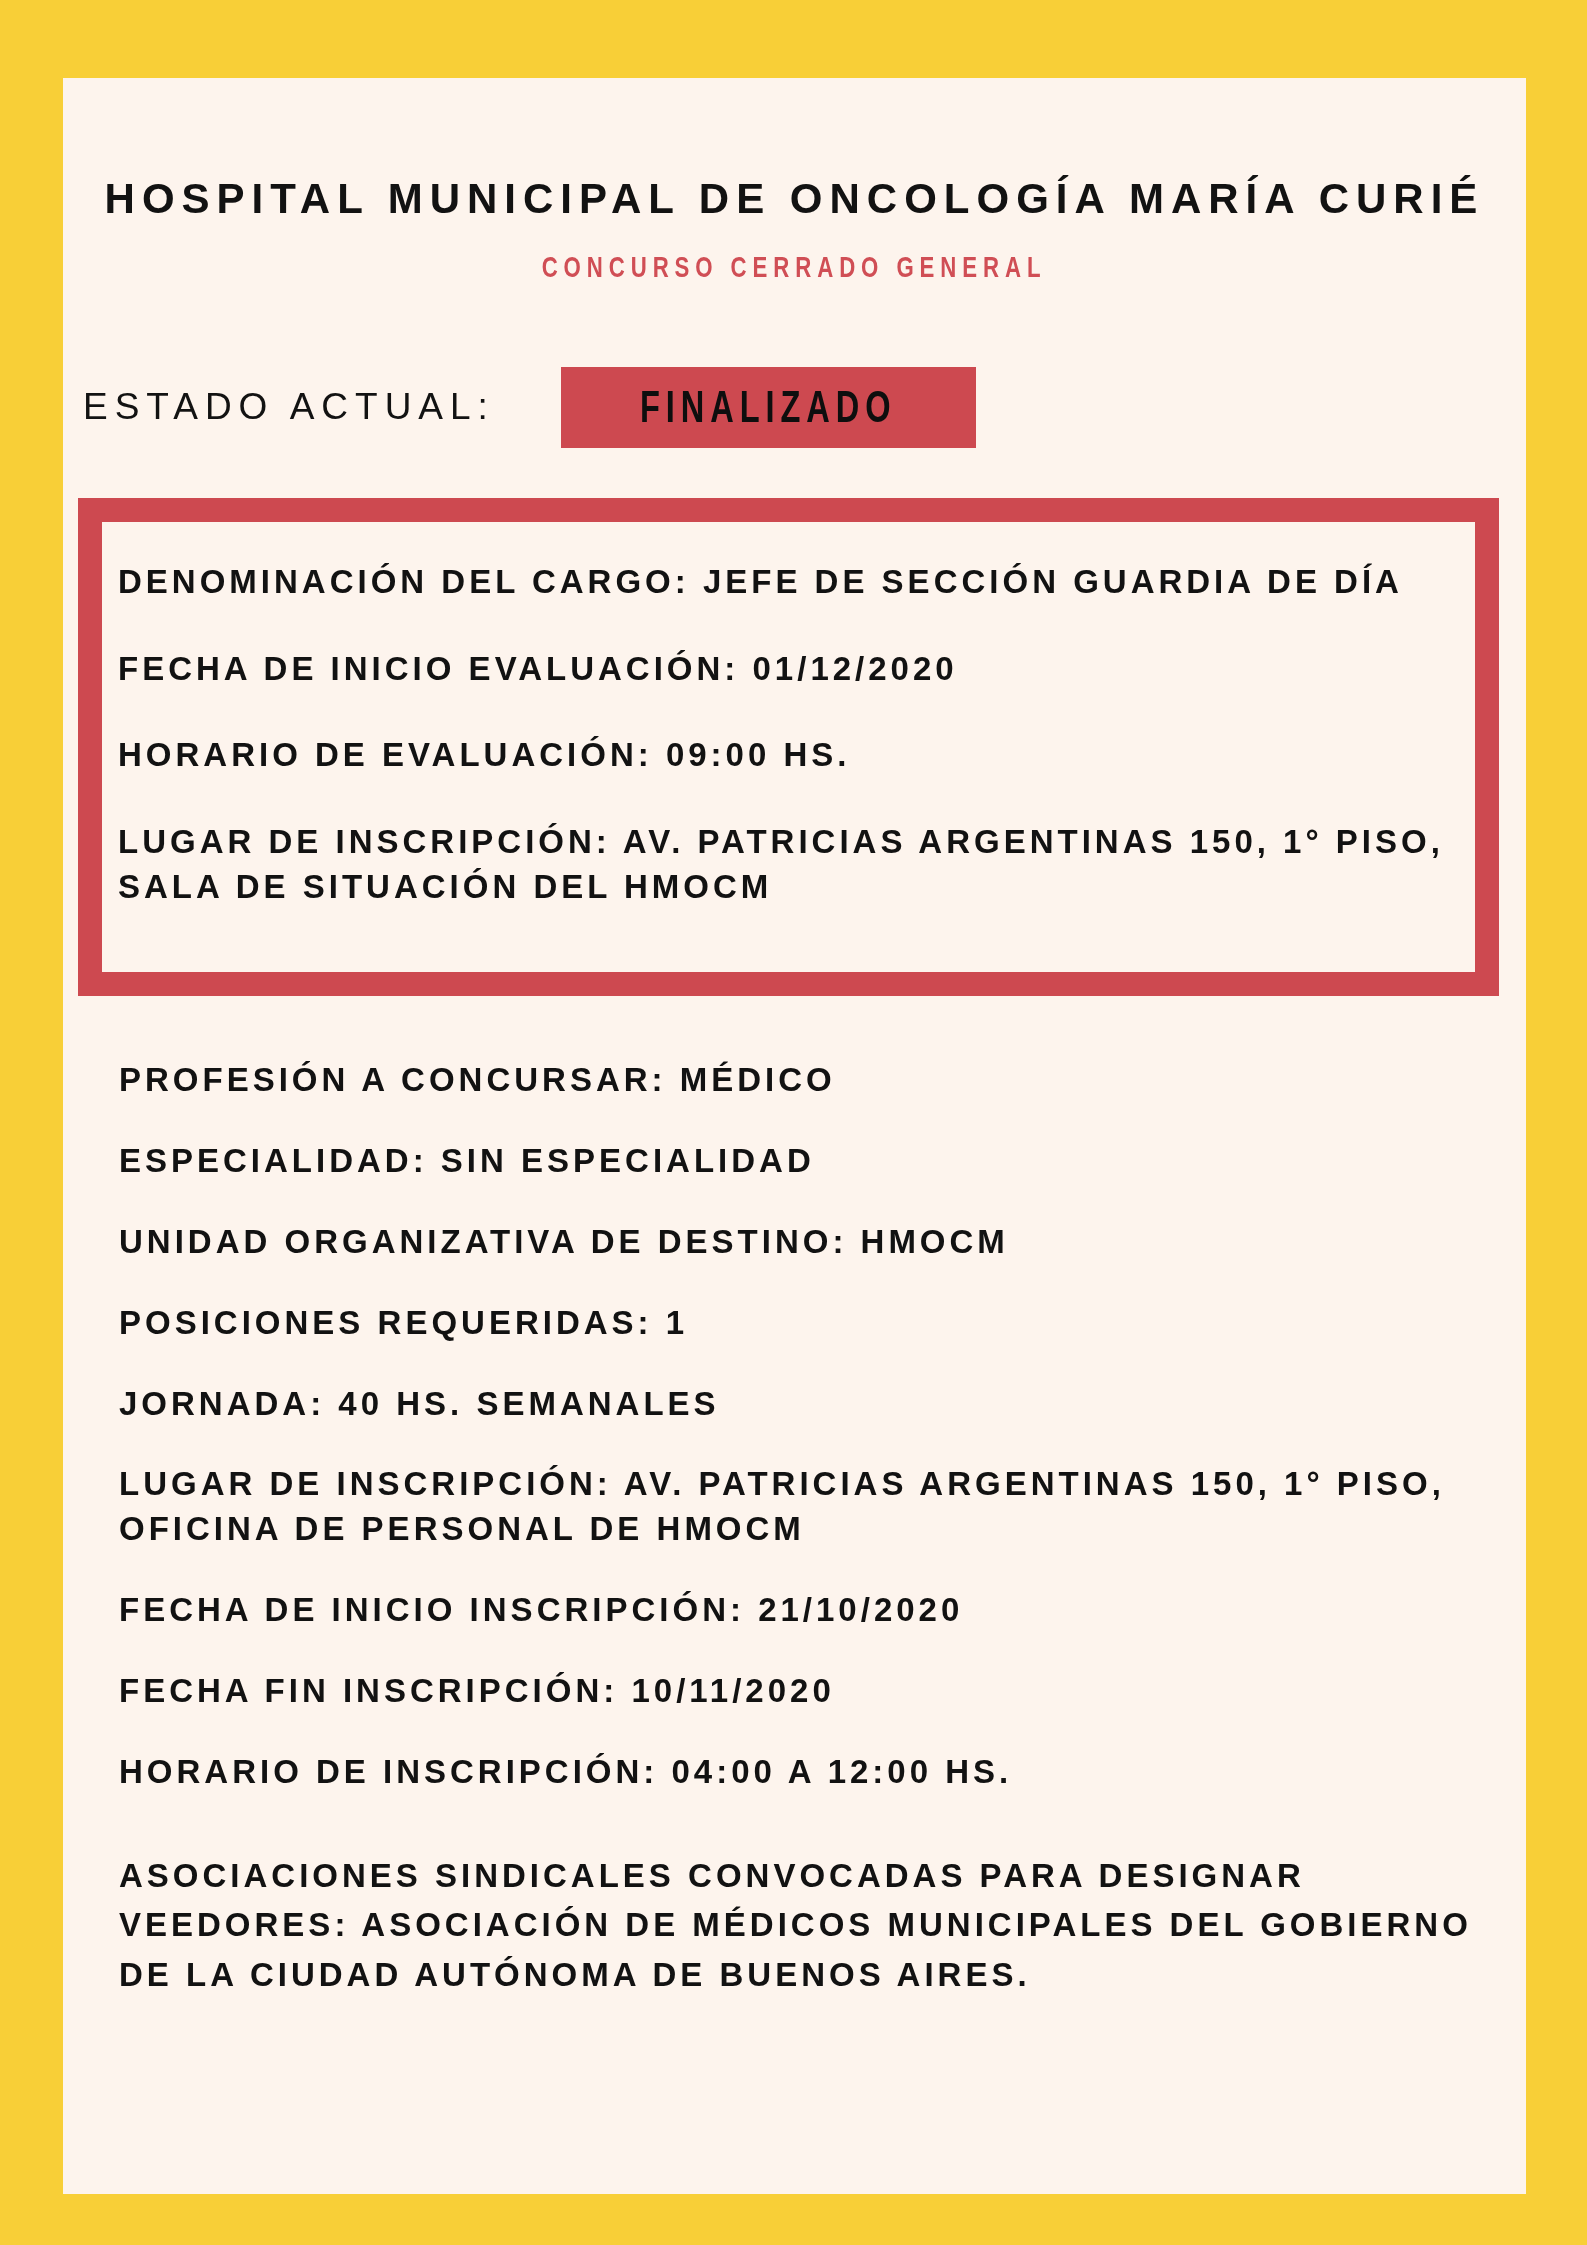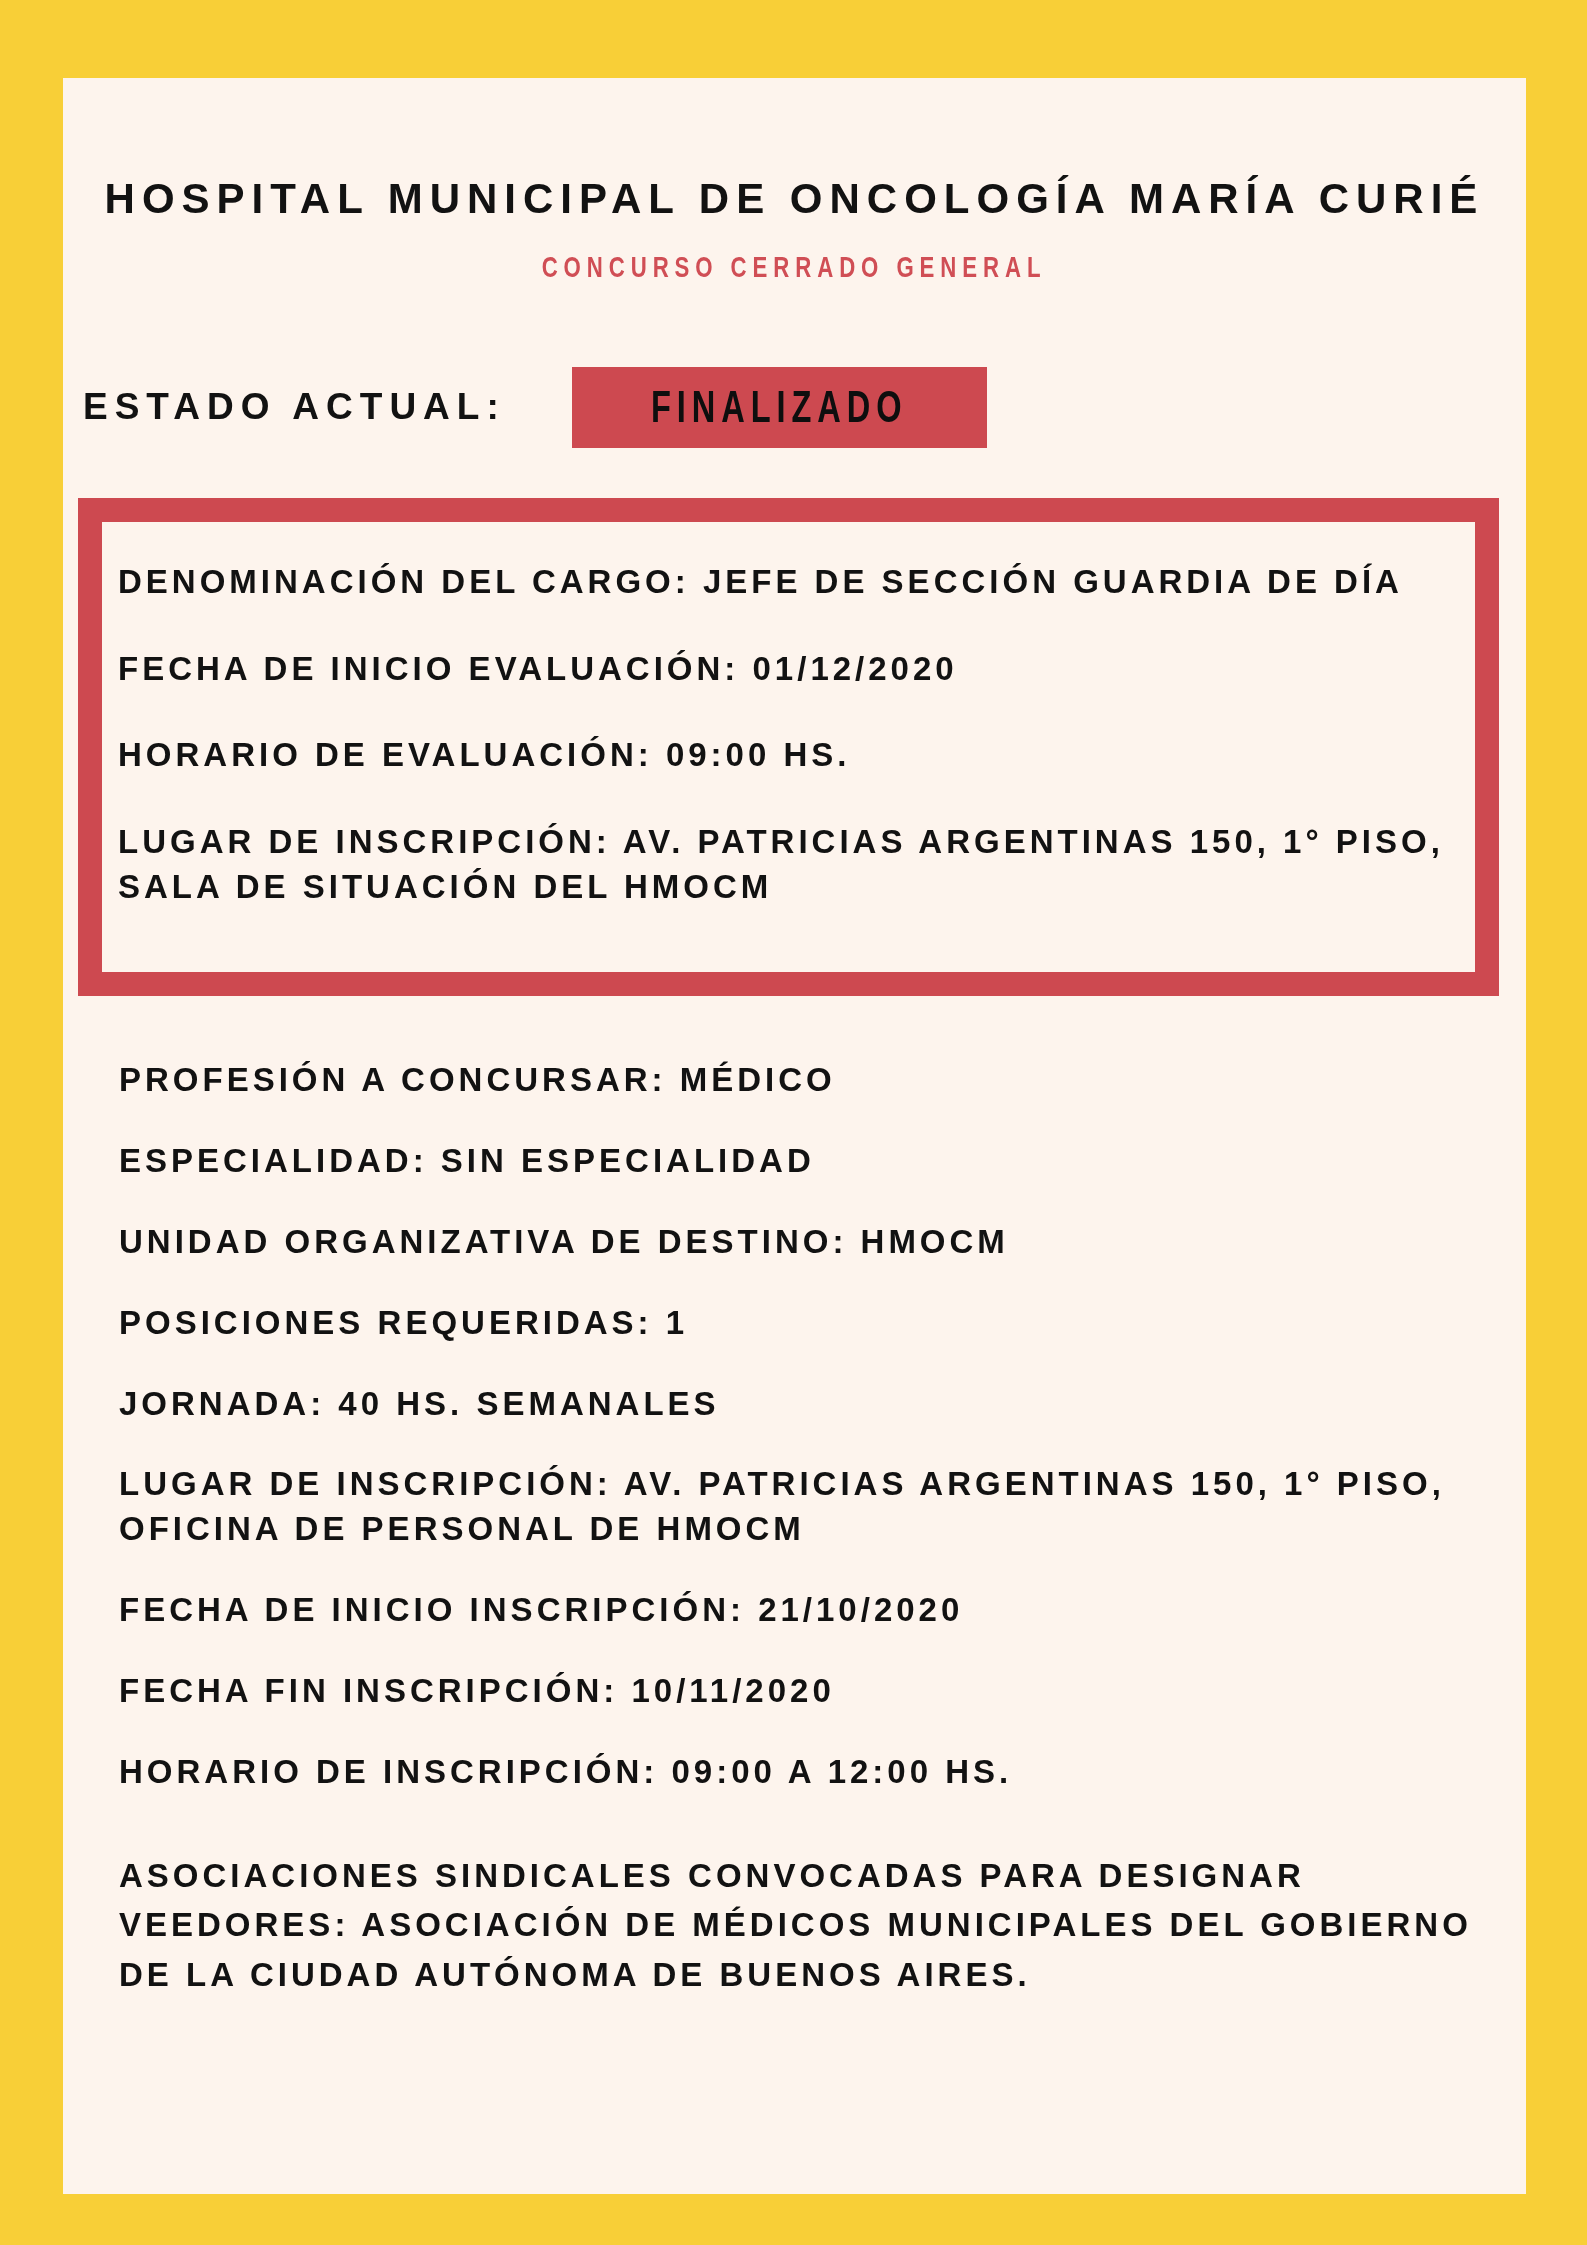--- a/index.html
+++ b/index.html
@@ -53,21 +53,21 @@
     letter-spacing: 8px;
     white-space: nowrap;
   }
   .status-row {
     margin-top: 82px;
     display: flex;
     align-items: center;
   }
   .status-label {
     font-size: 37px;
-    font-weight: bold;
+    font-weight: normal;
     letter-spacing: 7px;
   }
   .status-badge {
     margin-left: 66px;
     width: 415px;
     height: 81px;
     background: var(--accent-red);
     display: flex;
     align-items: center;
     justify-content: center;
@@ -128,17 +128,17 @@
 
   <div class="details">
     <p>PROFESIÓN A CONCURSAR: MÉDICO</p>
     <p>ESPECIALIDAD: SIN ESPECIALIDAD</p>
     <p>UNIDAD ORGANIZATIVA DE DESTINO: HMOCM</p>
     <p>POSICIONES REQUERIDAS: 1</p>
     <p>JORNADA: 40 HS. SEMANALES</p>
     <p>LUGAR DE INSCRIPCIÓN: AV. PATRICIAS ARGENTINAS 150, 1° PISO, OFICINA DE PERSONAL DE HMOCM</p>
     <p>FECHA DE INICIO INSCRIPCIÓN: 21/10/2020</p>
     <p>FECHA FIN INSCRIPCIÓN: 10/11/2020</p>
-    <p>HORARIO DE INSCRIPCIÓN: 09:00 A 12:00 HS.</p>
+    <p>HORARIO DE INSCRIPCIÓN: 04:00 A 12:00 HS.</p>
     <p>ASOCIACIONES SINDICALES CONVOCADAS PARA DESIGNAR VEEDORES: ASOCIACIÓN DE MÉDICOS MUNICIPALES DEL GOBIERNO DE LA CIUDAD AUTÓNOMA DE BUENOS AIRES.</p>
   </div>
 
 </div>
 
 </body></html>

